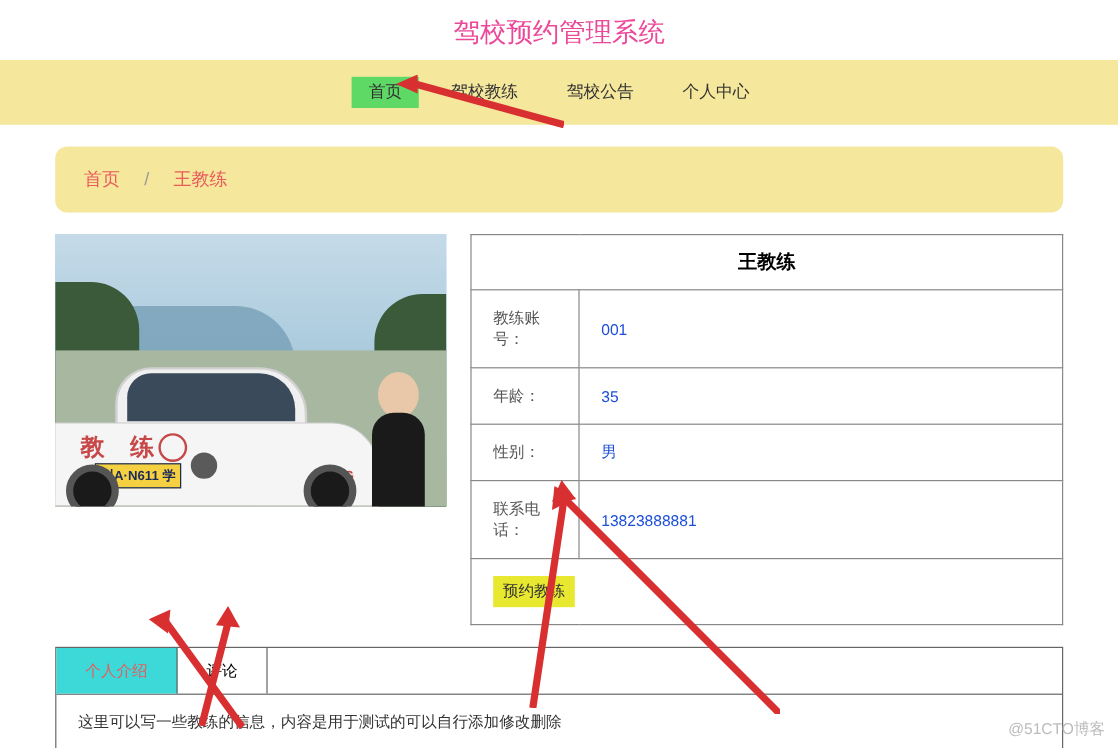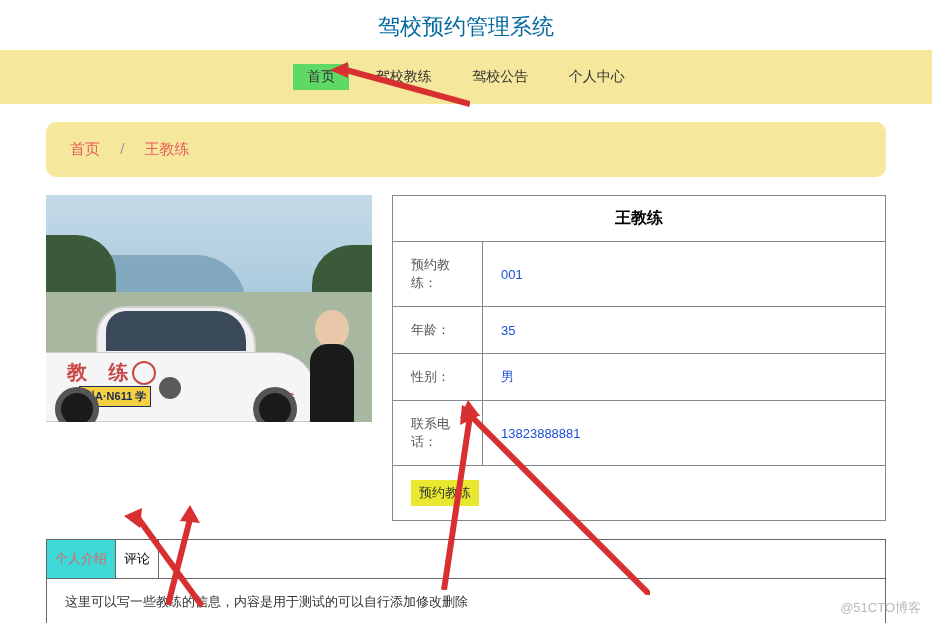--- a/index.html
+++ b/index.html
@@ -1,18 +1,18 @@
 <!DOCTYPE html>
 <html><head>
   <meta charset="utf-8">
   <style>
     * { margin: 0; padding: 0; box-sizing: border-box; }
     body { font-family: "Microsoft YaHei", Arial, sans-serif; background: #fff; width: 932px; }
     .header { text-align: center; padding: 12px 0 8px; }
-    .header h1 { font-size: 22px; color: #0369a1; font-weight: normal; }
+    .header h1 { font-size: 22px; color: #ec4899; font-weight: normal; }
     .nav-bar { background: #f5e79c; padding: 14px 0; text-align: center; }
     .nav-item { display: inline-block; padding: 4px 14px; color: #333; font-size: 14px; margin: 0 4px; cursor: pointer; }
     .nav-item.active { background: #5fd965; color: #333; }
     .container { width: 840px; margin: 18px auto 0; }
     .breadcrumb { background: #f5e79c; border-radius: 10px; padding: 18px 24px; font-size: 15px; }
     .breadcrumb .home { color: #e85c5c; cursor: pointer; }
     .breadcrumb .sep { color: #999; margin: 0 16px; }
     .breadcrumb .current { color: #e85c5c; }
     .main-row { display: flex; margin-top: 18px; gap: 20px; }
     .photo-box { width: 326px; height: 227px; background: linear-gradient(#b8d4e8 0%, #9ac5de 40%, #7ab596 60%, #6a8a5a 100%); position: relative; overflow: hidden; }
@@ -40,21 +40,21 @@
     .info-box { flex:1; }
     .info-table { width:100%; border-collapse: collapse; border:1px solid #888; }
     .info-table th { border:1px solid #888; padding:12px; font-size:16px; font-weight:bold; text-align:center; }
     .info-table td { border:1px solid #888; padding:14px 18px; font-size:13px; }
     .info-table .label { width:90px; color: #555; }
     .info-table .val { color:#1d4ed8; }
     .booking-row td { padding:14px 18px;margin-left:12px; }
     .booking-btn { background:#e8e830; padding:4px 8px; font-size:13px; color:#333; cursor:pointer; display:inline-block; }
     .tabs-wrap { border:1px solid #666; margin-top:18px; position:relative; }
     .tabs-head { display:flex; border-bottom:1px solid #666; }
-    .tab { padding:10px 8px; font-size:13px; cursor:pointer; border-right:1px solid #666; }
+    .tab { padding:10px 24px; font-size:13px; cursor:pointer; border-right:1px solid #666; }
     .tab.active { background:#3dd8d8; color:#e85c5c; }
     .tab-content { padding:14px 18px; font-size:13px; color:#333; }
     .arrow { position:absolute; pointer-events:none; z-index:10; }
     .arrow svg line { stroke:#d83030; stroke-width:6; }
     .arrow svg polygon { fill:#d83030; }
     .watermark { position:absolute; bottom:6px; right:11px; color:#bbb; font-size:13px; }
   </style>
 </head>
 <body>
 
@@ -103,21 +103,21 @@
       </div>
     </div>
 
     <div class="info-box">
       <table class="info-table">
         <tbody>
             <tr>
               <th colspan="2">王教练</th>
             </tr>
         <tr>
-          <td class="label">预约教练：</td>
+          <td class="label">教练账号：</td>
           <td class="val">001</td>
         </tr>
         <tr>
           <td class="label">年龄：</td>
           <td class="val">35</td>
         </tr>
         <tr>
           <td class="label">性别：</td>
           <td class="val">男</td>
         </tr>

